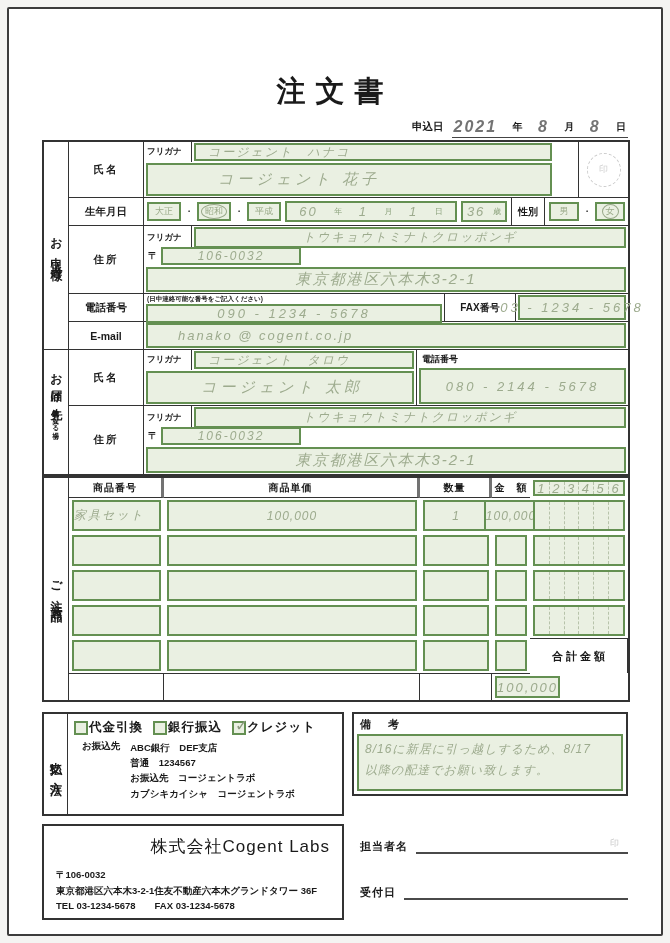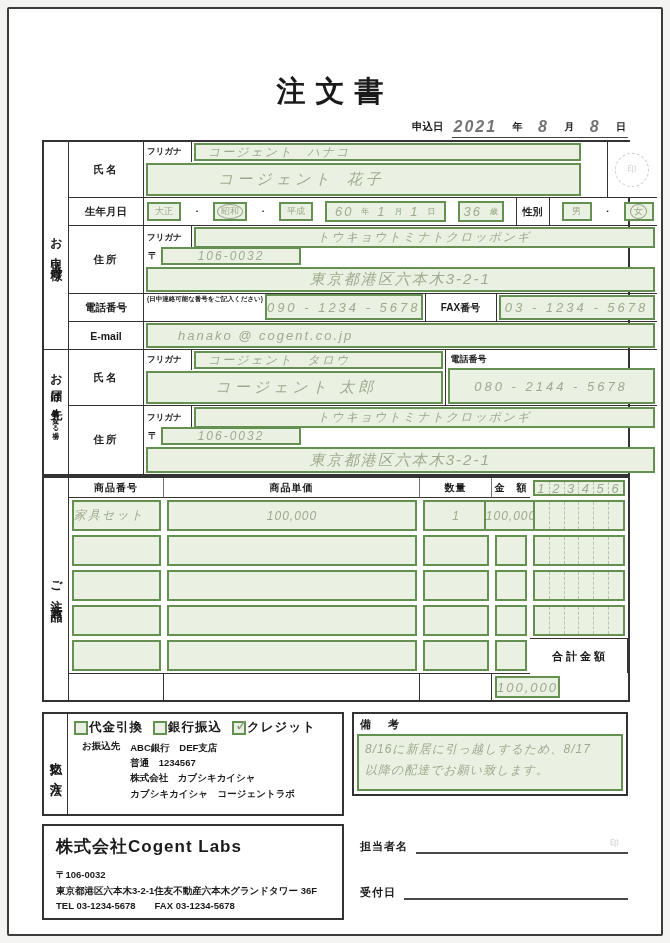--- a/index.html
+++ b/index.html
@@ -33,60 +33,60 @@
   .vnote { writing-mode:vertical-rl; text-orientation:upright; font-size:6.5px; height:54px; line-height:1.15; font-weight:bold; }
   .flabel { border-right:1px solid #333; display:flex; align-items:center; justify-content:center; font-size:10.5px; font-weight:bold; letter-spacing:2px; }
   .content { position:relative; display:flex; flex-direction:column; }
   .strip { display:flex; align-items:stretch; }
   .ftag { width:48px; font-size:8.5px; font-weight:bold; display:flex; align-items:center; padding-left:3px; border-right:1px solid #333; background:#fff; flex:none; }
   .fill { flex:1; margin:1px 2px; padding-left:12px; }
   .fill .hw { font-size:12px; }
   .name-big .hw { font-size:15px; letter-spacing:4px; }
   .seal-col { position:absolute; right:0; top:0; bottom:0; width:50px; border-left:1px solid #333; display:flex; align-items:center; justify-content:center; background:#fff; }
   .seal-circle { width:34px; height:34px; border:1.5px dashed #cccccc; border-radius:50%; color:#cfcfcf; font-size:9px; display:flex; align-items:center; justify-content:center; }
-  .pad-right { margin-right:76px;font-family:Liberation Mono, monospace; }
-
-  
-  .birth { flex-direction:row; align-items:center; gap:12px; padding:0 3px; }
+  .pad-right { margin-right:76px; }
+
+  
+  .birth { flex-direction:row; align-items:center; gap:4px; padding:0 3px; }
   .era { width:34px; height:19px; justify-content:center; font-size:9px; color:#9bab8a; flex:none; }
   .dotsep { font-size:8px; font-weight:bold; }
   .circled { border:1.5px solid #98a889; border-radius:50%; padding:0 3px; }
   .ymd { flex:1; height:21px; justify-content:space-around; padding:0 4px; }
   .ymd .hw { font-size:13px; }
   .unit-sm { font-size:8px; color:#8ea47f; }
   .agebox { width:46px; height:21px; justify-content:space-around; flex:none; }
   .agebox .hw { font-size:13px; }
   .sexlabel { align-self:stretch; width:34px; border-left:1px solid #333; border-right:1px solid #333; display:flex; align-items:center; justify-content:center; font-size:10px; font-weight:bold; flex:none; }
   .sexbox { width:30px; height:19px; justify-content:center; font-size:9px; color:#9bab8a; flex:none; }
 
   
   .pmark { font-size:10px; font-weight:bold; display:flex; align-items:center; padding:0 3px 0 4px; }
   .postal-box { width:140px; margin:1px 0; justify-content:center; }
   .postal-box .hw { font-size:12px; }
 
   
-  .phone-left { flex:1; display:flex; flex-direction:row; }
+  .phone-left { flex:1; display:flex; flex-direction:column; }
   .pnote { font-size:6.5px; font-weight:bold; padding:1px 0 0 3px; white-space:nowrap; }
   .phone-left .fill { margin-top:0; justify-content:center; padding-left:0; }
   .faxtag { width:72px; border-left:1px solid #333; border-right:1px solid #333; display:flex; align-items:center; justify-content:center; font-size:10px; font-weight:bold; flex:none; }
-  .faxfill { width:156px; margin:1px 2px; justify-content:center; flex:none; }
+  .faxfill { width:108px; margin:1px 2px; justify-content:center; flex:none; }
   .faxfill .hw, .phone-left .hw, .dn-right .hw { font-size:13px; letter-spacing:3px; }
 
   
   .dn { flex-direction:row; }
   .dn-left { flex:1; display:flex; flex-direction:column; }
   .dn-right { width:212px; border-left:1px solid #333; display:flex; flex-direction:column; flex:none; }
   .ptag { height:17px; font-size:9px; font-weight:bold; padding:3px 0 0 5px; }
   .dn-right .fill { justify-content:center; padding-left:0; }
 
   
   .items { position:absolute; left:42px; top:476px; width:588px; height:226px; border:2px solid #333; display:flex; background:#fff; }
   .items-vcell { width:25px; border-right:1px solid #333; display:flex; align-items:center; justify-content:center; }
   .items-grid { flex:1; display:grid; grid-template-columns:95px 256px 72px 38px 1fr; grid-template-rows:20px repeat(5,35px) 1fr; }
-  .ih { border-bottom:1px solid #333; border-right:1px solid #737373; display:flex; align-items:center; justify-content:center; font-size:10px; font-weight:bold; letter-spacing:1px; }
+  .ih { border-bottom:1px solid #333; border-right:3px solid #737373; display:flex; align-items:center; justify-content:center; font-size:10px; font-weight:bold; letter-spacing:1px; }
   .ih.last { border-right:none; }
   .icell { padding:2px 3px; display:flex; }
   .icell .gbox { flex:1; }
   .code-digits { display:flex; flex:1; align-self:stretch; }
   .code-digits span { flex:1; border-left:1px dashed #b7c3aa; display:flex; align-items:center; justify-content:center; font-size:13px; }
   .code-digits span:first-child { border-left:none; }
   .iname .hw { font-size:12px; }
   .inum { justify-content:center; }
   .inum .hw { font-size:12px; letter-spacing:1px; }
   .trow { border-top:1px solid #333; }
@@ -109,21 +109,21 @@
   .bank-lines { line-height:1.6; }
 
   
   .remarks { position:absolute; left:352px; top:712px; width:276px; height:84px; border:2px solid #333; padding:2px 3px 3px 3px; display:flex; flex-direction:column; background:#fff; }
   .remarks-title { font-size:11px; font-weight:bold; letter-spacing:3px; padding:1px 0 2px 3px; }
   .remarks-area { flex:1; flex-direction:column; align-items:flex-start; justify-content:flex-start; padding:3px 6px; }
   .remarks-area .hw { font-size:12px; line-height:1.75; letter-spacing:1px; white-space:normal; }
 
   
   .company { position:absolute; left:42px; top:824px; width:302px; height:96px; border:2px solid #333; padding:9px 12px; background:#fff; }
-  .company-name { font-size:17px; font-weight:bold; letter-spacing:1px; }
+  .company-name { font-size:17px; font-weight:normal; letter-spacing:1px;text-align:right; }
   .company-lines { margin-top:9px; font-size:9.5px; font-weight:bold; line-height:1.65; }
   .sign-row { position:absolute; left:360px; width:268px; display:flex; align-items:flex-end; font-size:11px; font-weight:bold; letter-spacing:1px; }
   .sign-line { flex:1; margin-left:8px; height:18px; border-bottom:2px solid #4a4a4a; display:flex; align-items:flex-end; justify-content:flex-end; padding:0 8px 2px 0; }
   .sign-seal { color:#c8c8c8; font-size:9px; font-weight:normal; }
 </style>
 </head>
 <body>
 
 <div class="page"></div>
 
@@ -464,21 +464,21 @@
             <span class="mark hw">✓</span>
           </span>
         <span class="opt-label">クレジット</span>
       </span>
     </div>
     <div class="bank">
       <span>お振込先</span>
       <span class="bank-lines">
         <span>ABC銀行　DEF支店</span><br>
         <span>普通　1234567</span><br>
-        <span>株式会社　カブシキカイシャ</span><br>
+        <span>お振込先　コージェントラボ</span><br>
         <span>カブシキカイシャ　コージェントラボ</span>
       </span>
     </div>
   </div>
 </div>
 
 <div class="remarks">
   <div class="remarks-title">備　考</div>
   <div class="gbox remarks-area">
     <span class="hw">8/16に新居に引っ越しするため、8/17</span>

